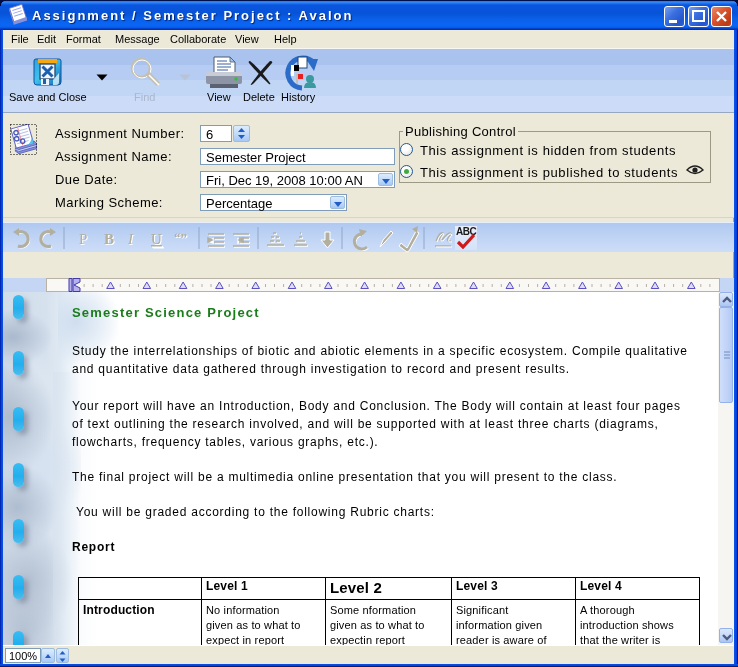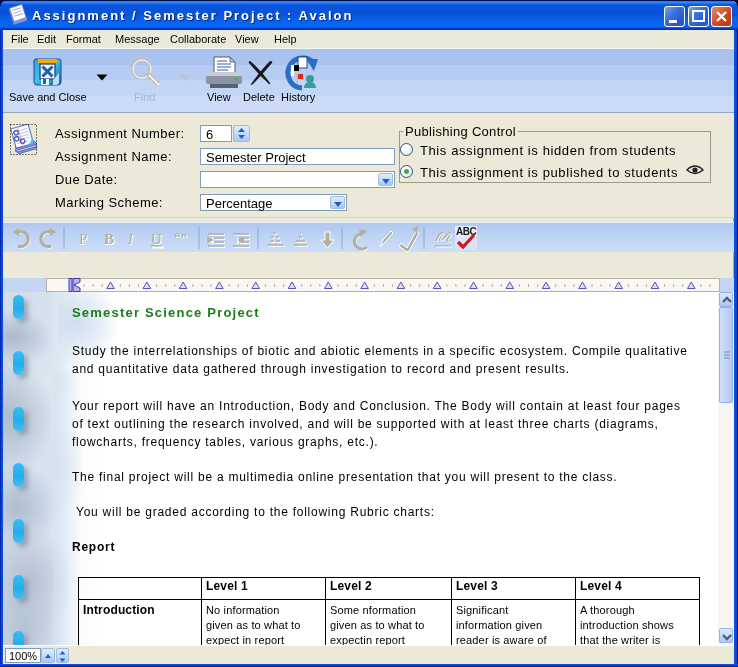--- a/index.html
+++ b/index.html
@@ -239,20 +239,21 @@
         <polygon points="7.5,2 11,6 4,6" fill="#215dc6"></polygon>
         <polygon points="7.5,13 11,9 4,9" fill="#215dc6"></polygon>
       </svg>
 </div>
 
 <div class="abs field" style="left:200px;top:148px;width:195px;height:17px">
       <span class="fieldtext" style="top:1px">Semester Project</span>
     </div>
 
 <div class="abs field" style="left:200px;top:171px;width:195px;height:17px">
+  <span class="fieldtext" style="top:1px">Fri, Dec 19, 2008 10:00 AN</span>
       <div class="combtn"></div>
 </div>
 
 <div class="abs field" style="left:200px;top:194px;width:147px;height:17px">
   <span class="fieldtext" style="top:1px">Percentage</span>
       <div class="combtn"></div>
 </div>
 
 <div class="abs" id="fieldset"></div>
 <span class="abs" id="legend">Publishing Control</span>
@@ -478,21 +479,21 @@
     <div style="position:absolute;left:69px;top:50px;line-height:18px;letter-spacing:0.75px">Study the interrelationships of biotic and abiotic elements in a specific ecosystem. Compile qualitative<br>and quantitative data gathered through investigation to record and present results.</div>
     <div style="position:absolute;left:69px;top:105px;line-height:18px;letter-spacing:0.75px">Your report will have an Introduction, Body and Conclusion. The Body will contain at least four pages<br>of text outlining the research involved, and will be supported with at least three charts (diagrams,<br>flowcharts, frequency tables, various graphs, etc.).</div>
     <div style="position:absolute;left:69px;top:178px;letter-spacing:0.75px">The final project will be a multimedia online presentation that you will present to the class.</div>
     <div style="position:absolute;left:73px;top:213px;letter-spacing:0.75px">You will be graded according to the following Rubric charts:</div>
     <div style="position:absolute;left:69px;top:248px;font-weight:bold;letter-spacing:0.75px">Report</div>
     <table class="doc-table" style="position:absolute;left:75px;top:285px">
       <tbody>
             <tr style="font-weight:bold;text-align:left;height:22px">
         <td style="width:123px"> </td>
         <td style="width:124px;font-size:12px">Level 1</td>
-        <td style="width:126px;font-size:12px">Level 2</td>
+        <td style="width:126px;font-size:15px">Level 2</td>
         <td style="width:124px;font-size:12px">Level 3</td>
         <td style="width:124px;font-size:12px">Level 4</td>
       </tr>
       <tr style="line-height:15px">
         <td style="font-weight:bold;font-size:12px;padding:3px 4px">Introduction</td>
         <td style="padding:3px 4px">No information<br>given as to what to<br>expect in report</td>
         <td style="padding:3px 4px">Some nformation<br>given as to what to<br>expectin report</td>
         <td style="padding:3px 4px">Significant<br>information given<br>reader is aware of</td>
         <td style="padding:3px 4px">A thorough<br>introduction shows<br>that the writer is</td>
       </tr>

